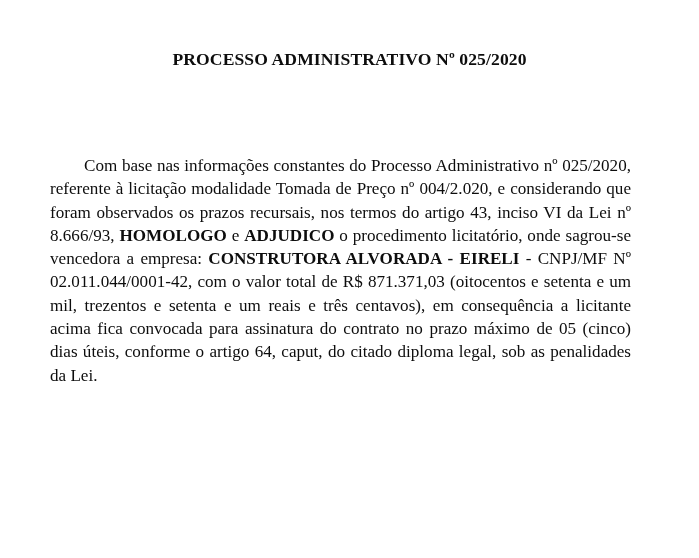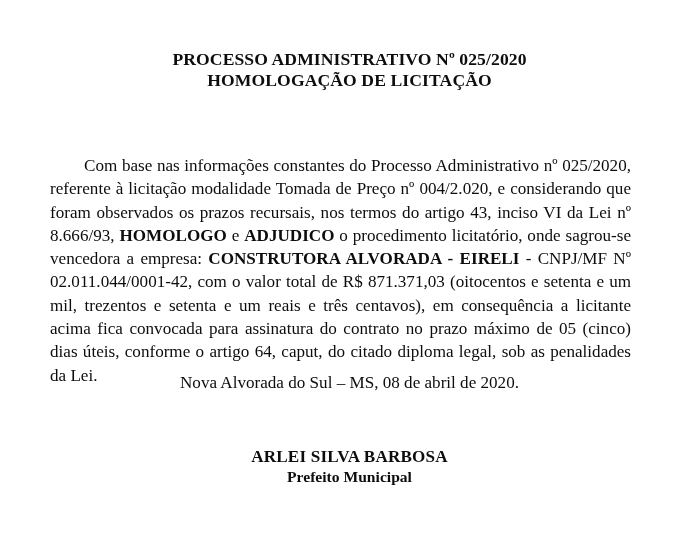--- a/index.html
+++ b/index.html
@@ -95,27 +95,21 @@
     white-space: nowrap;
   }
 </style>
 </head>
 <body>
 
 <div class="page">
 
   <div class="title-block">
     <div class="title-line">PROCESSO ADMINISTRATIVO Nº 025/2020</div>
-    <div class="title-line">HOMOLOGAÇÃO DE LICITAÇÃO</div>
   </div>
 
   <div class="body-block">
     <p class="body-para"><span>Com base nas informações constantes do Processo Administrativo nº 025/2020, referente à licitação modalidade Tomada de Preço nº 004/2.020, e considerando que foram observados os prazos recursais, nos termos do artigo 43, inciso VI da Lei nº 8.666/93, </span><b>HOMOLOGO</b><span> e </span><b>ADJUDICO</b><span> o procedimento licitatório, onde sagrou-se vencedora a empresa: </span><b>CONSTRUTORA ALVORADA - EIRELI</b><span> - CNPJ/MF Nº 02.011.044/0001-42, com o valor total de R$ 871.371,03 (oitocentos e setenta e um mil, trezentos e setenta e um reais e três centavos), em consequência a licitante acima fica convocada para assinatura do contrato no prazo máximo de 05 (cinco) dias úteis, conforme o artigo 64, caput, do citado diploma legal, sob as penalidades da Lei.</span></p>
   </div>
 
-  <div class="date-line">Nova Alvorada do Sul – MS, 08 de abril de 2020.</div>
 
-  <div class="signature-block">
-    <div class="sig-name">ARLEI SILVA BARBOSA</div>
-    <div class="sig-role">Prefeito Municipal</div>
-  </div>
 
 </div>
 
 </body></html>

